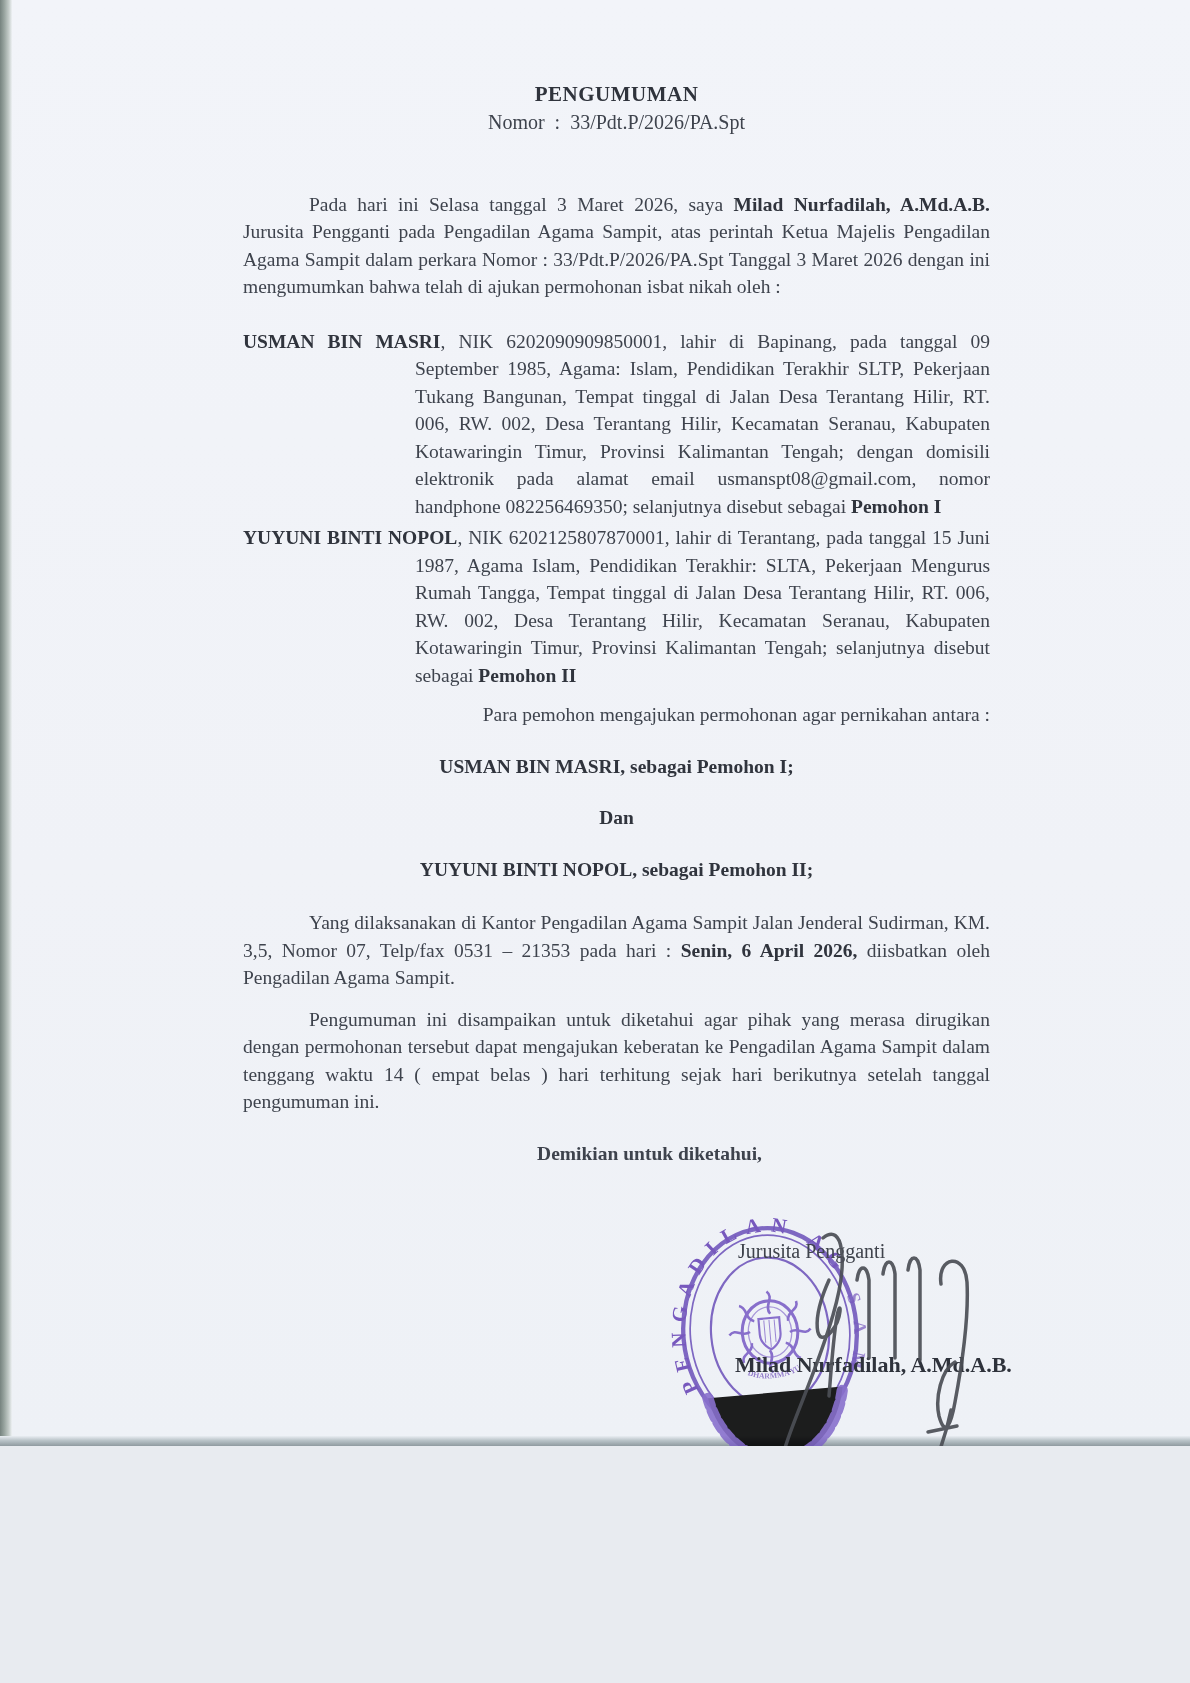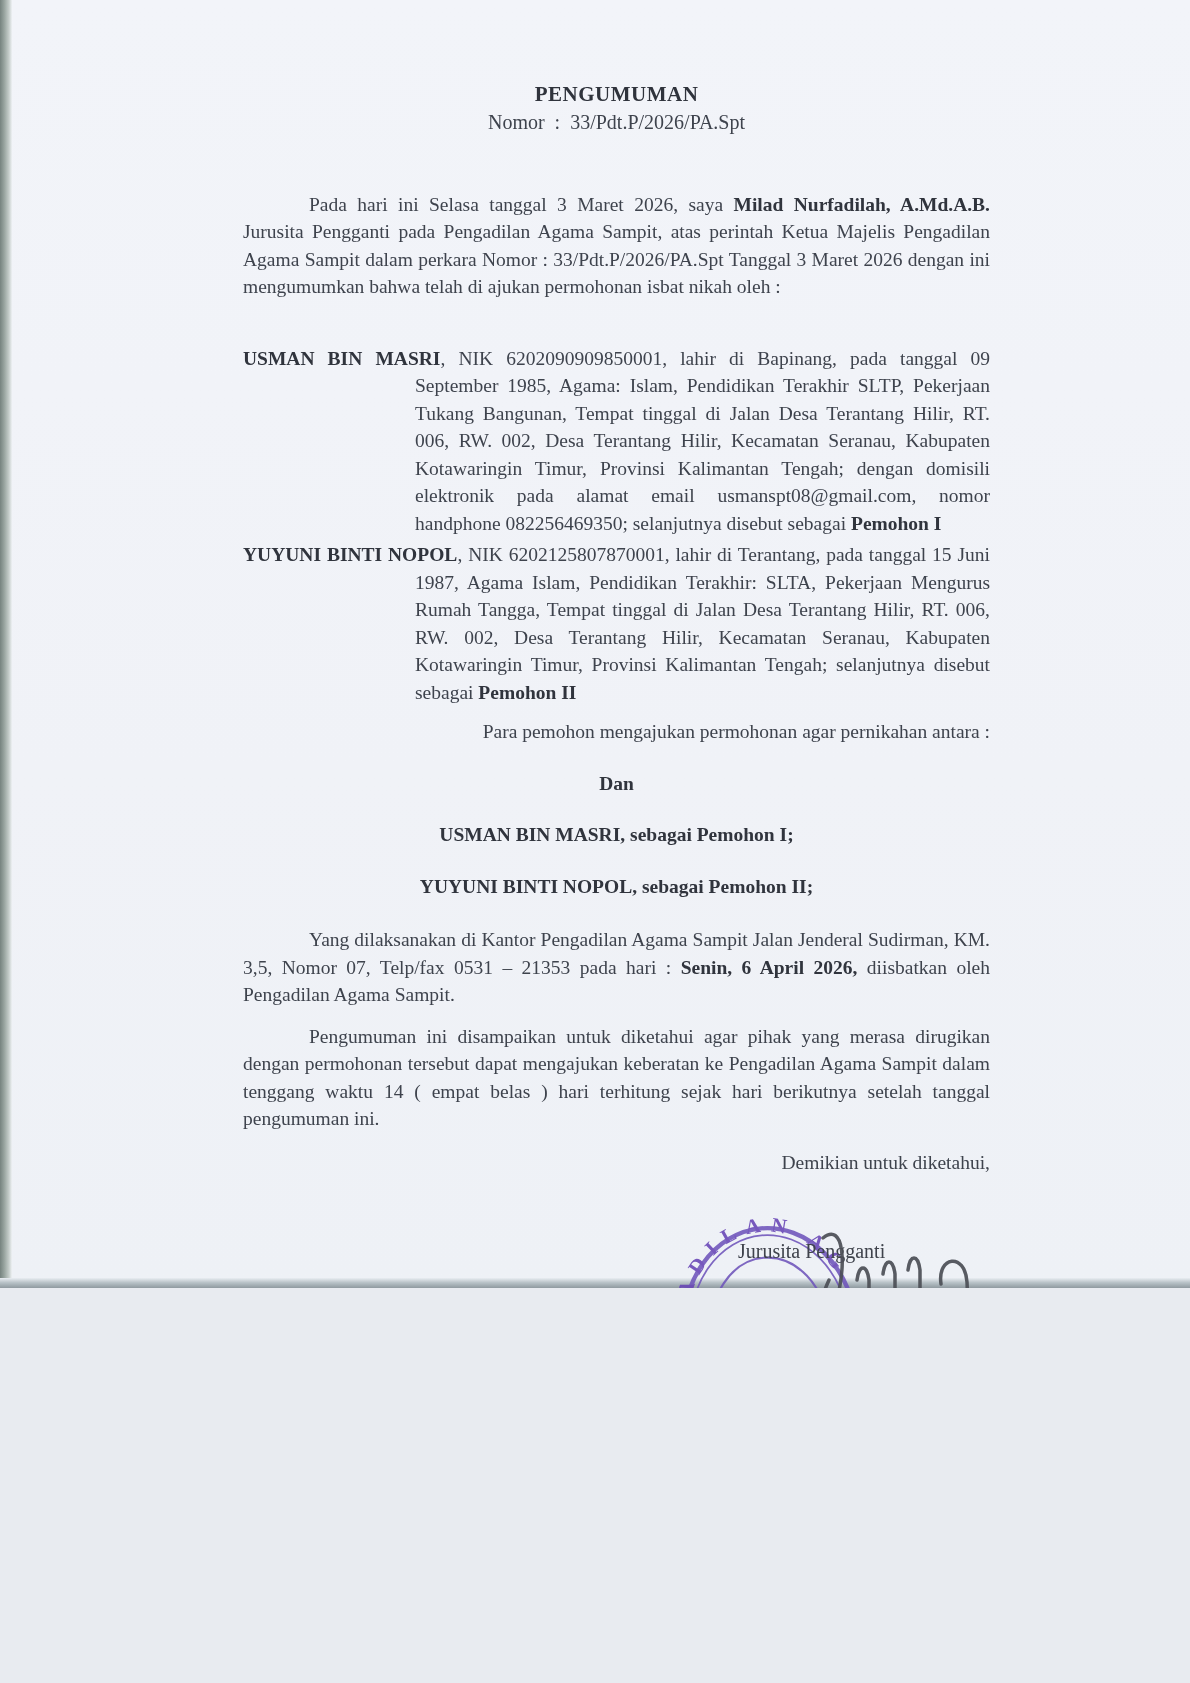--- a/index.html
+++ b/index.html
@@ -2,21 +2,21 @@
 <html><head>
 <meta charset="utf-8">
 <style>
   html,body{margin:0;padding:0;}
   body{
     width:1190px;height:1683px;
     background:#e8ebf0;
     font-family:"Liberation Serif", serif;
   }
   .page{
-    position:relative;width:1190px;height:1288px;overflow:hidden;
+    position:relative;width:1190px;height:1446px;overflow:hidden;
     background:linear-gradient(180deg,#f2f4f9 0%,#f0f2f7 60%,#eef1f6 100%);
     color:#3e434d;
   }
   .edge-left{
     position:absolute;left:0;top:0;width:12px;height:1683px;
     background:linear-gradient(90deg,#76837f 0%,#98a49f 35%,#c6cecb 75%,#eef1f4 100%);
   }
   .edge-bottom{
     position:absolute;left:0;bottom:0;width:1190px;height:10px;
     background:linear-gradient(180deg,#e9edf2 0%,#b9c3c8 45%,#8f9aa0 100%);
@@ -28,27 +28,27 @@
   .doc-title{
     margin:0;text-align:center;font-size:21px;font-weight:bold;color:#2f333c;
     letter-spacing:.5px;line-height:28px;
   }
   .nomor{
     margin-top:1px;text-align:center;font-size:20px;color:#3e434d;word-spacing:5px;
   }
   p{margin:0;}
   b{color:#30343d;}
   .p-opening{margin-top:54px;text-indent:66px;}
-  .party{margin-top:44px;padding-left:172px;text-indent:-172px;}
+  .party{margin-top:27px;padding-left:172px;text-indent:-172px;}
   .party + .party{margin-top:4px;}
   .p-intro{margin-top:12px;text-align:right;}
   .center-line{margin-top:24px;text-align:center;font-weight:bold;color:#30343d;}
   .p-exec{margin-top:26px;text-indent:66px;}
   .p-objection{margin-top:14px;text-indent:66px;}
-  .p-closing{margin-top:16px;text-indent:66px;text-align:right;}
+  .p-closing{margin-top:24px;text-indent:66px;text-align:center;font-weight:bold;}
 
   .signature-block{position:absolute;left:640px;top:1192px;width:440px;height:300px;}
   .stamp-svg{position:absolute;left:15px;top:10px;width:230px;height:260px;
     transform:rotate(-5deg);opacity:.88;}
   .sig-role{position:absolute;left:98px;top:48px;width:300px;font-size:20px;
     color:#3f434c;text-align:left;}
   .sig-name{position:absolute;left:95px;top:160px;width:340px;font-size:22px;
     font-weight:bold;color:#2e323b;text-align:left;}
   .sig-svg{position:absolute;left:105px;top:28px;width:230px;height:252px;opacity:.92;}
 </style>
@@ -64,22 +64,22 @@
     <div class="nomor">Nomor : 33/Pdt.P/2026/PA.Spt</div>
 
     <p class="p-opening"><span>Pada hari ini Selasa tanggal 3 Maret 2026, saya </span><b>Milad Nurfadilah, A.Md.A.B.</b><span> Jurusita Pengganti pada Pengadilan Agama Sampit, atas perintah Ketua Majelis Pengadilan Agama Sampit dalam perkara Nomor : 33/Pdt.P/2026/PA.Spt Tanggal 3 Maret 2026 dengan ini mengumumkan bahwa telah di ajukan permohonan isbat nikah oleh :</span></p>
 
     <p class="party"><b>USMAN BIN MASRI</b><span>, NIK 6202090909850001, lahir di Bapinang, pada tanggal 09 September 1985, Agama: Islam, Pendidikan Terakhir SLTP, Pekerjaan Tukang Bangunan, Tempat tinggal di Jalan Desa Terantang Hilir, RT. 006, RW. 002, Desa Terantang Hilir, Kecamatan Seranau, Kabupaten Kotawaringin Timur, Provinsi Kalimantan Tengah; dengan domisili elektronik pada alamat email usmanspt08@gmail.com, nomor handphone 082256469350; selanjutnya disebut sebagai </span><b>Pemohon I</b></p>
 
     <p class="party"><b>YUYUNI BINTI NOPOL</b><span>, NIK 6202125807870001, lahir di Terantang, pada tanggal 15 Juni 1987, Agama Islam, Pendidikan Terakhir: SLTA, Pekerjaan Mengurus Rumah Tangga, Tempat tinggal di Jalan Desa Terantang Hilir, RT. 006, RW. 002, Desa Terantang Hilir, Kecamatan Seranau, Kabupaten Kotawaringin Timur, Provinsi Kalimantan Tengah; selanjutnya disebut sebagai </span><b>Pemohon II</b></p>
 
     <p class="p-intro">Para pemohon mengajukan permohonan agar pernikahan antara :</p>
 
+    <p class="center-line">USMAN BIN MASRI, sebagai Pemohon I;</p>
     <p class="center-line">Dan</p>
-    <p class="center-line">USMAN BIN MASRI, sebagai Pemohon I;</p>
     <p class="center-line">YUYUNI BINTI NOPOL, sebagai Pemohon II;</p>
 
     <p class="p-exec"><span>Yang dilaksanakan di Kantor Pengadilan Agama Sampit Jalan Jenderal Sudirman, KM. 3,5, Nomor 07, Telp/fax 0531 – 21353 pada hari : </span><b>Senin, 6 April 2026,</b><span> diisbatkan oleh Pengadilan Agama Sampit.</span></p>
 
     <p class="p-objection">Pengumuman ini disampaikan untuk diketahui agar pihak yang merasa dirugikan dengan permohonan tersebut dapat mengajukan keberatan ke Pengadilan Agama Sampit dalam tenggang waktu 14 ( empat belas ) hari terhitung sejak hari berikutnya setelah tanggal pengumuman ini.</p>
 
     <p class="p-closing">Demikian untuk diketahui,</p>
   </div>
 
   <div class="signature-block">

